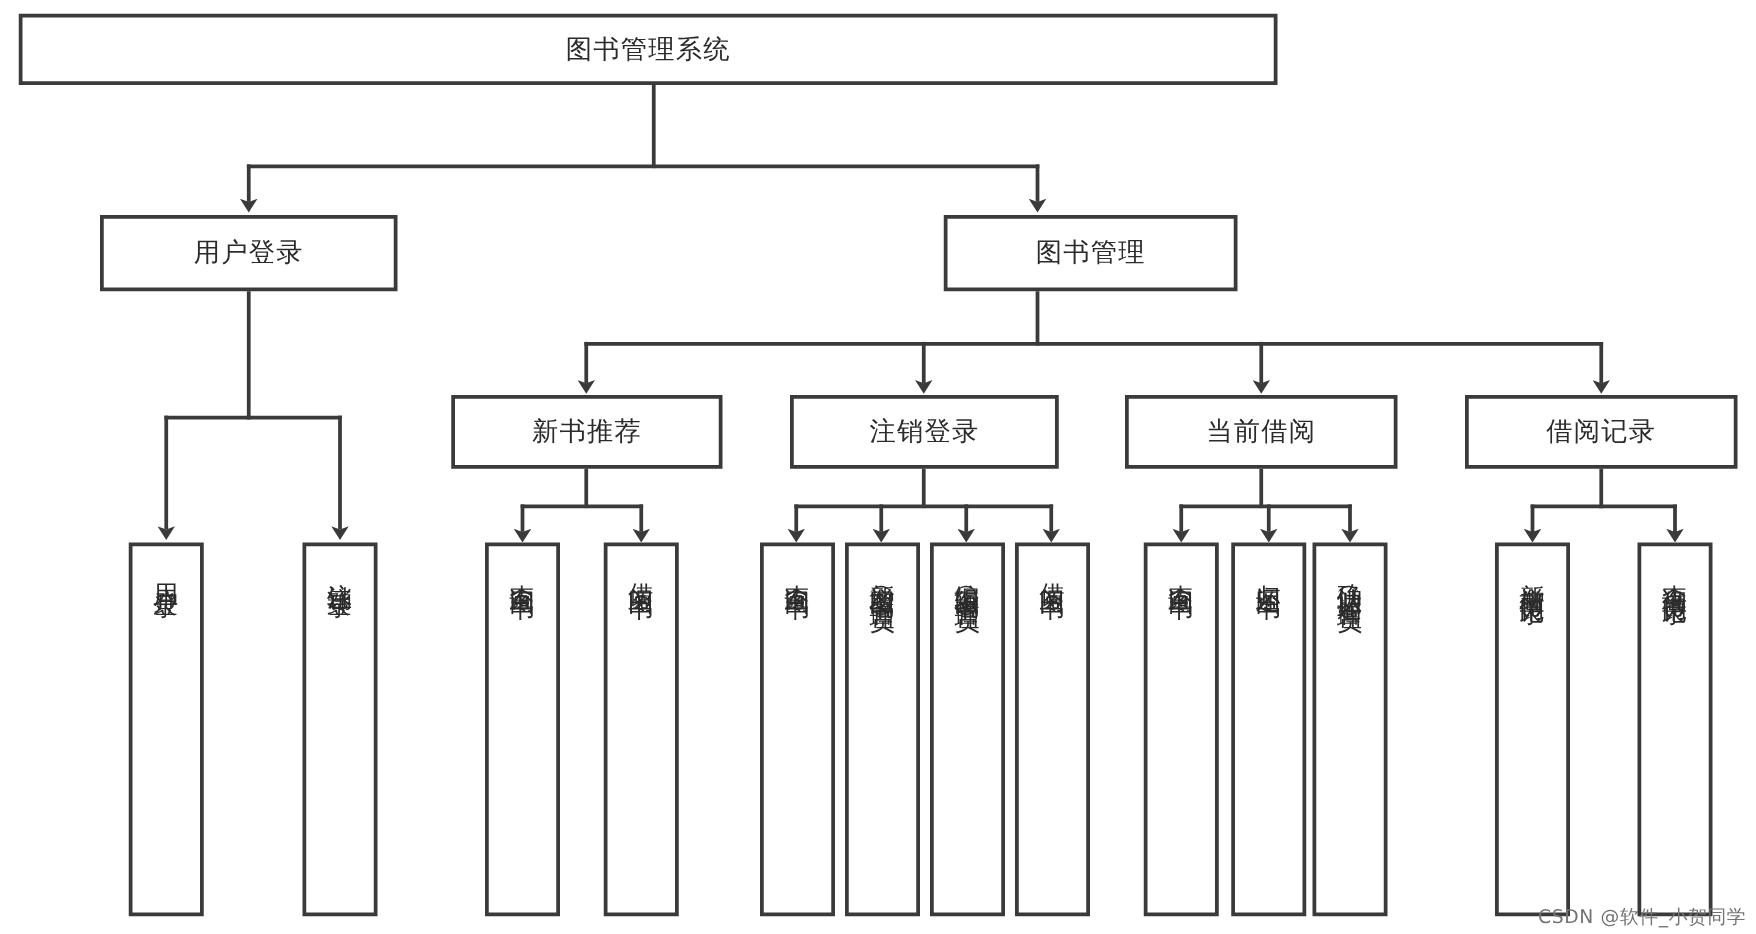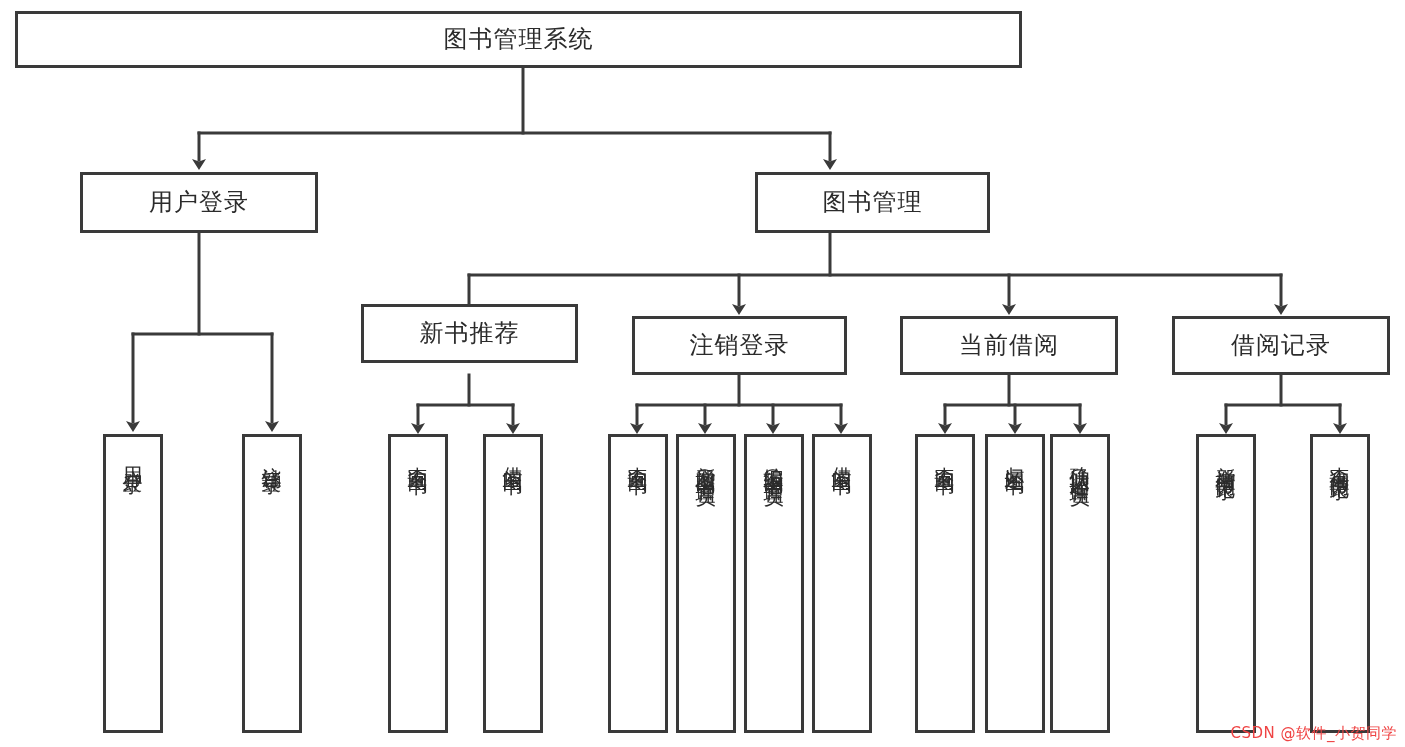--- a/index.html
+++ b/index.html
@@ -28,21 +28,21 @@
     position: absolute;
     box-sizing: border-box;
     border: 3px solid #3a3a3a;
     background: #ffffff;
     display: flex;
     align-items: center;
     justify-content: center;
     z-index: 5;
   }
   .node .label {
-    font-size: 24px;
+    font-size: 21px;
     color: #2b2b2b;
     line-height: 1.15;
     letter-spacing: 1px;
     white-space: nowrap;
   }
   .node.vertical {
     align-items: flex-start;
     padding-top: 14px;
   }
   .node.vertical .label {
@@ -52,21 +52,21 @@
     letter-spacing: 3px;
     line-height: 1.1;
     white-space: normal;
     max-height: 100%;
   }
   .watermark {
     position: absolute;
     right: 8px;
     bottom: 4px;
     font-size: 15px;
-    color: #ef4444;
+    color: #737373;
     letter-spacing: 0.5px;
     z-index: 20;
     white-space: nowrap;
   }
 </style>
 </head>
 <body>
 
 <div id="diagram-root">
 
@@ -125,21 +125,21 @@
     <span class="label">图书管理系统</span>
   </div>
 
   <div class="node" style="left:80px; top:172px; width:238px; height:61px;">
     <span class="label">用户登录</span>
   </div>
   <div class="node" style="left:755px; top:172px; width:235px; height:61px;">
     <span class="label">图书管理</span>
   </div>
 
-  <div class="node" style="left:361px; top:304px; width:217px; height:59px;">
+  <div class="node" style="left:361px; top:316px; width:217px; height:59px;">
     <span class="label">新书推荐</span>
   </div>
   <div class="node" style="left:632px; top:316px; width:215px; height:59px;">
     <span class="label">注销登录</span>
   </div>
   <div class="node" style="left:900px; top:316px; width:218px; height:59px;justify-content:center;">
     <span class="label">当前借阅</span>
   </div>
   <div class="node" style="left:1172px; top:316px; width:218px; height:59px;">
     <span class="label">借阅记录</span>

